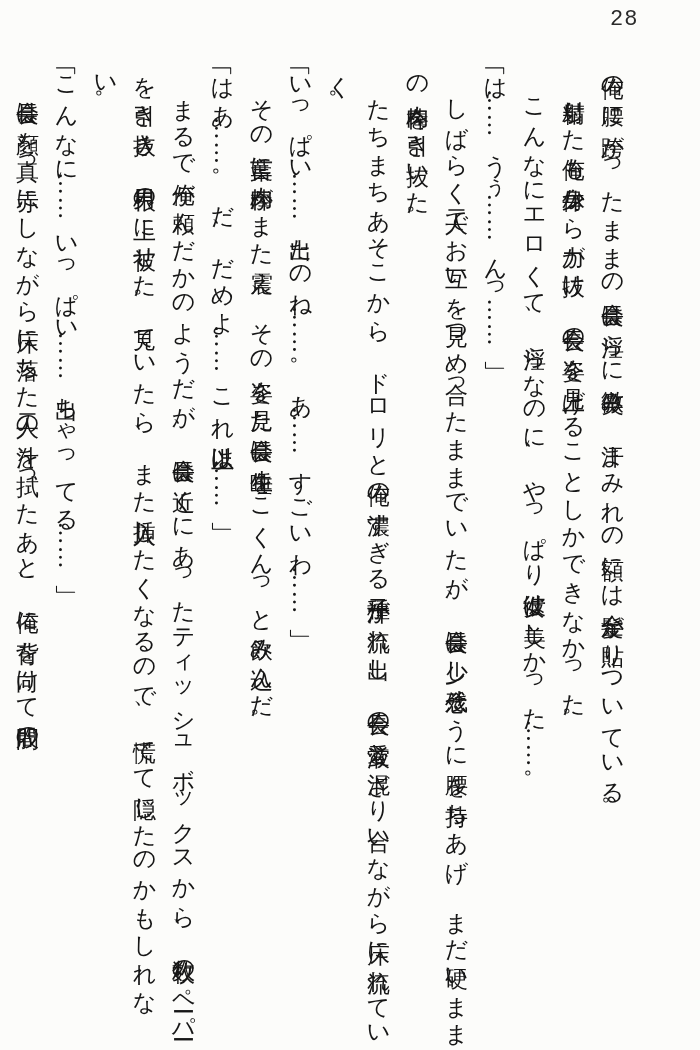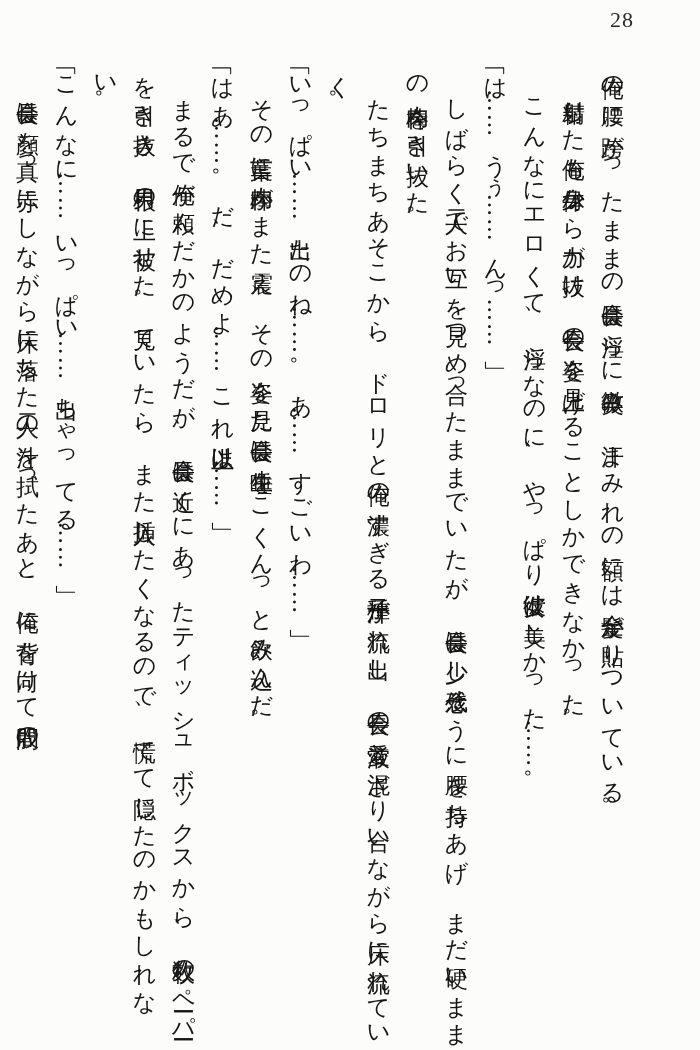--- a/index.html
+++ b/index.html
@@ -19,21 +19,21 @@
     height: 1050px;
     background: #fcfcfa;
   }
   .page-number {
     position: absolute;
     top: 7px;
     left: 610px;
     font-size: 22px;
     letter-spacing: 1px;
     color: #2a2a2a;
-    font-family: Liberation Serif, serif;
+    font-family: Liberation Mono, monospace;
   }
   .text-block {
     position: absolute;
     top: 60px;
     right: 68px;
     width: 628px;
     height: 980px;
     writing-mode: vertical-rl;
     text-orientation: mixed;
     font-size: 23px;

